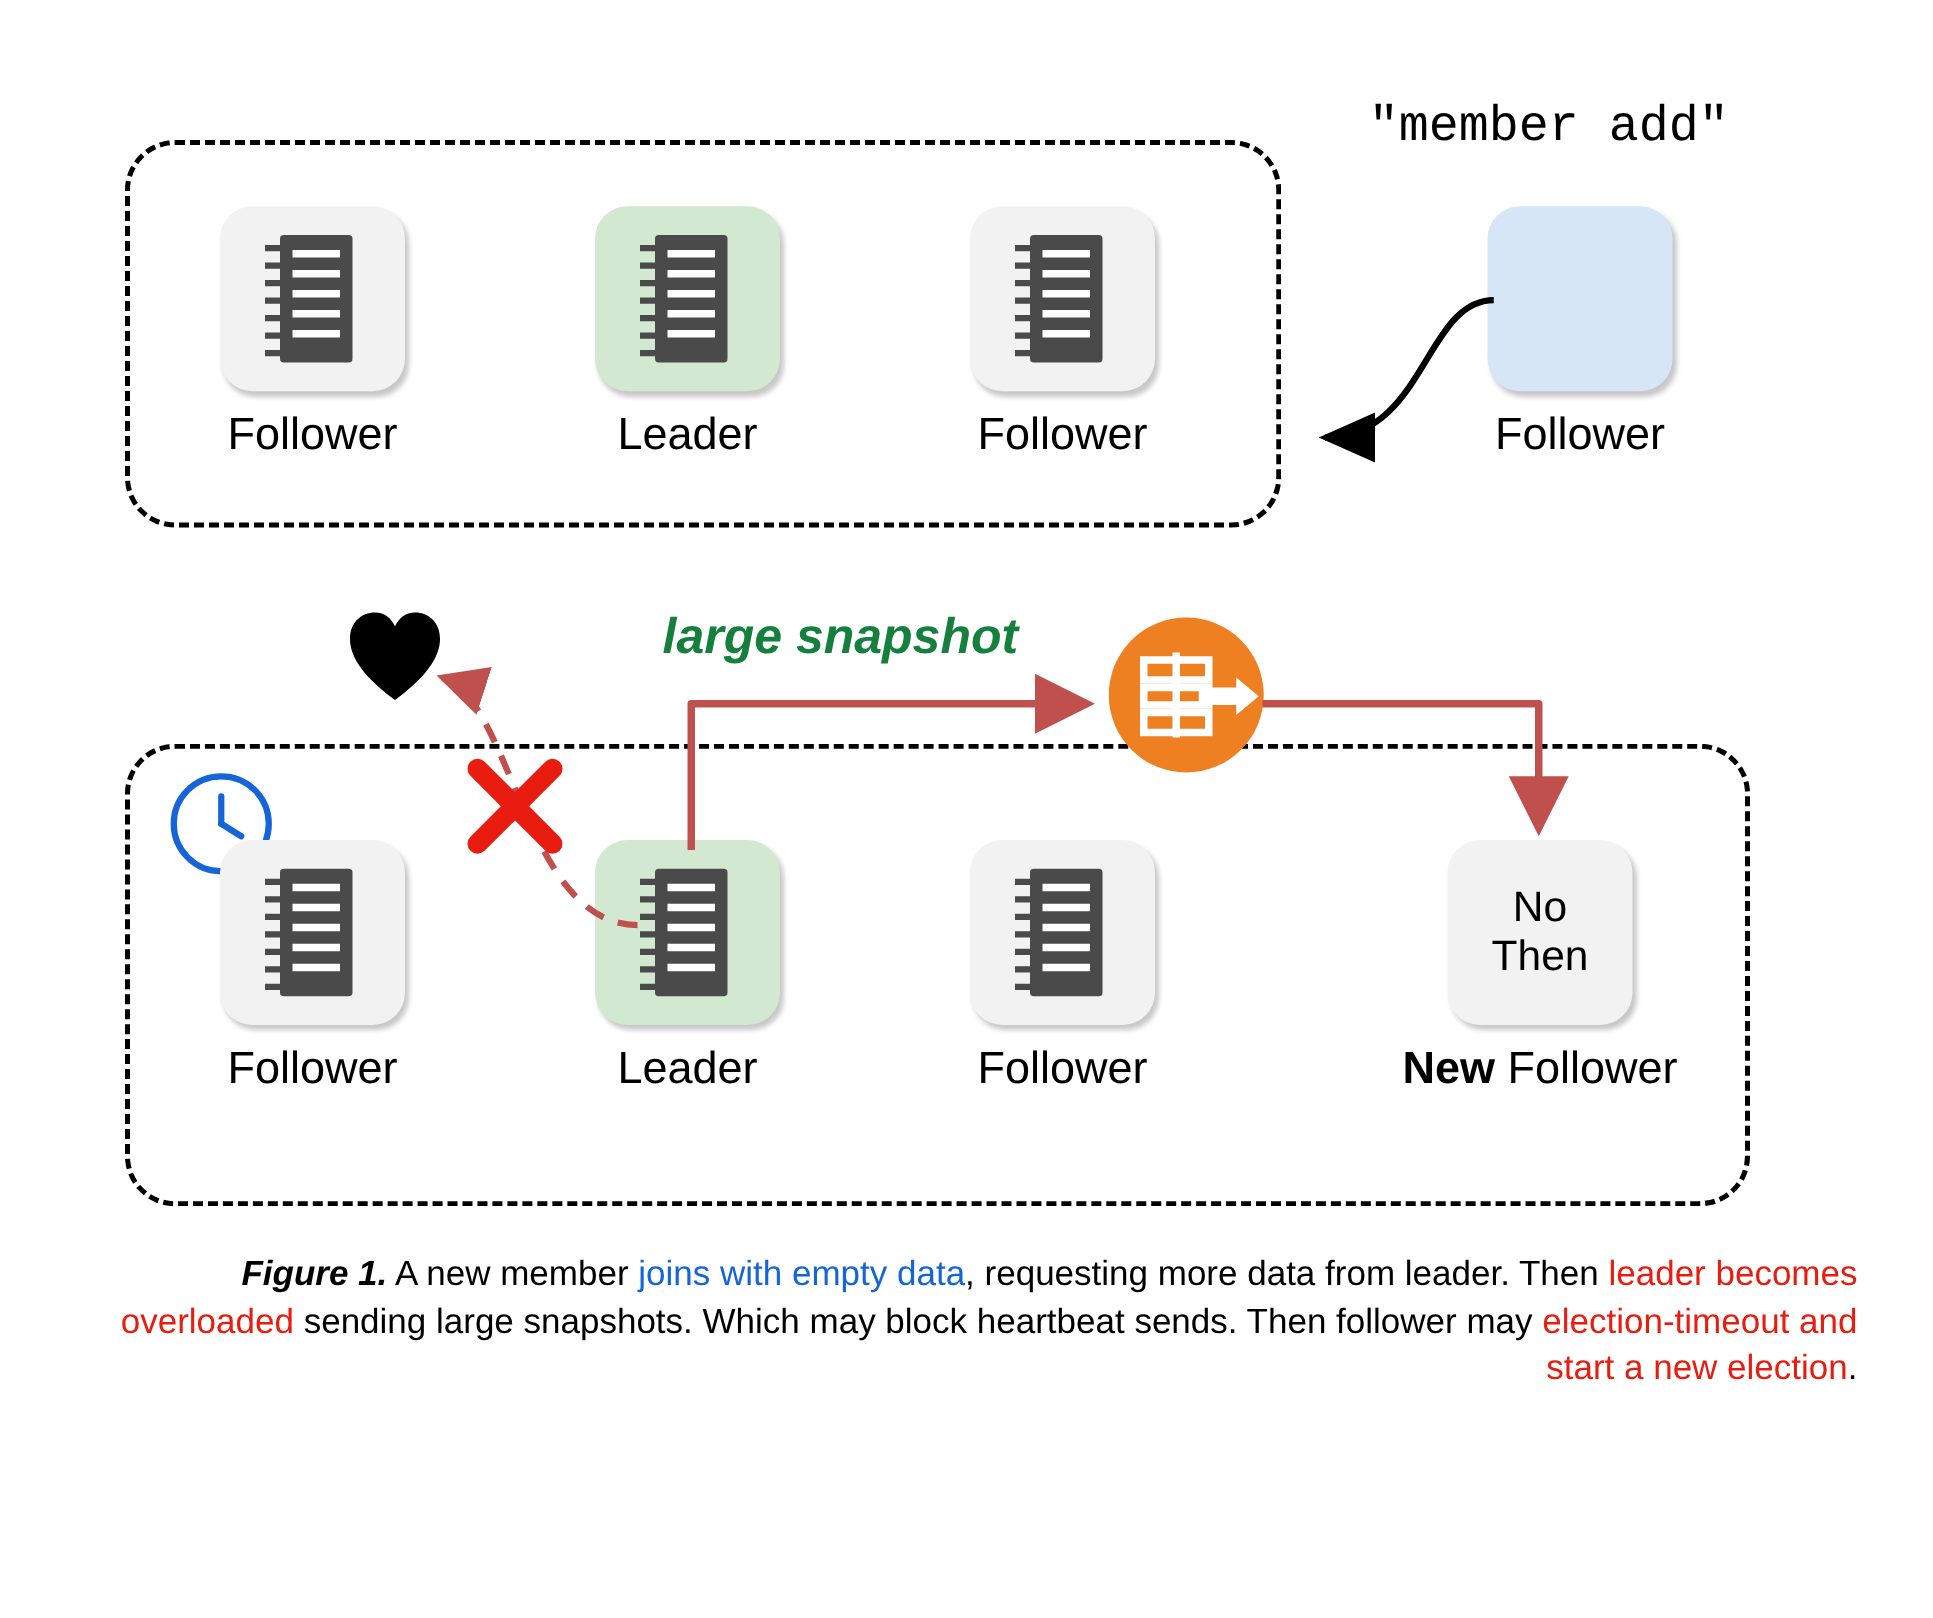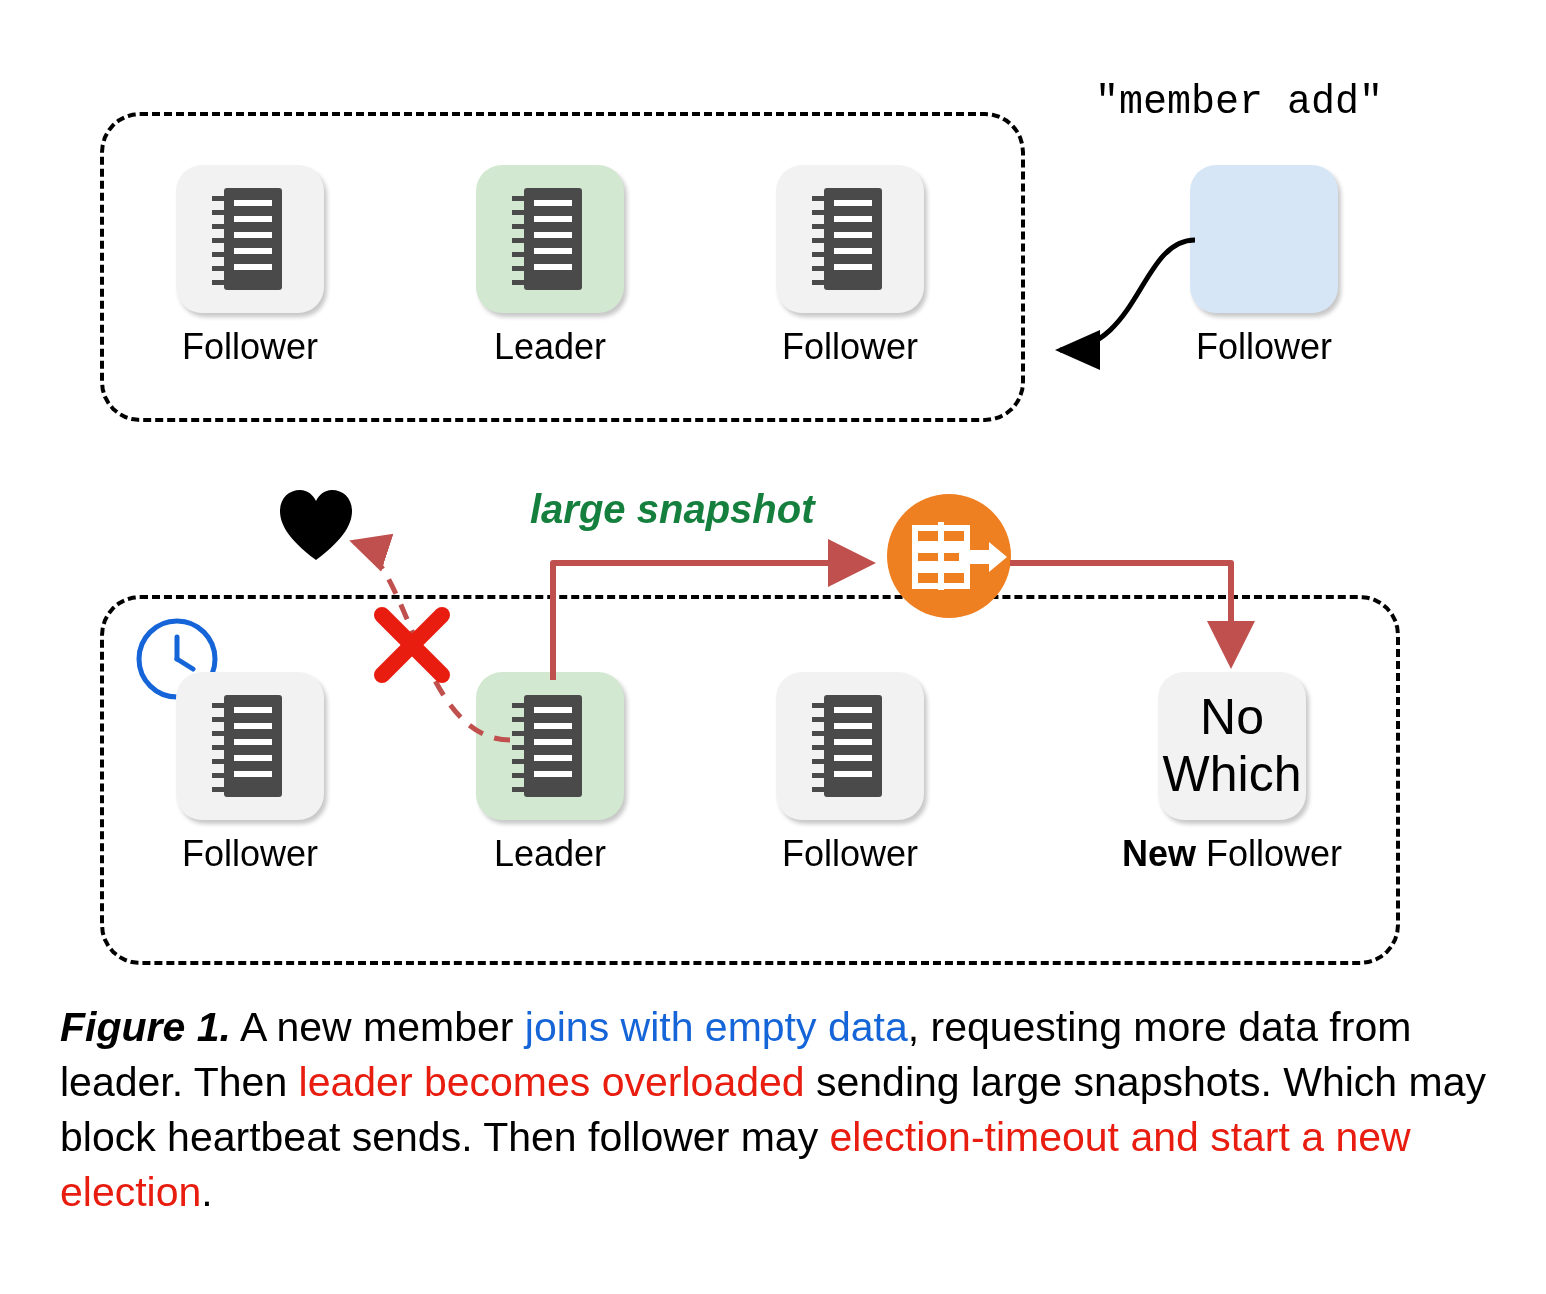--- a/index.html
+++ b/index.html
@@ -73,21 +73,21 @@
     background: #d7e6f7;
     box-shadow: 3px 4px 4px rgba(0,0,0,0.22);
     box-sizing: border-box;
   }
   .plainbox .boxface.nodata {
     background: #f2f2f2;
     display: flex;
     align-items: center;
     justify-content: center;
     flex-direction: column;
-    font-size: 50px;
+    font-size: 34px;
     line-height: 1.15;
     color: #000;
   }
   .plainbox .label {
     margin-top: 14px;
     font-size: 36px;
     line-height: 1.1;
     white-space: nowrap;
   }
 
@@ -106,22 +106,22 @@
     color: #15803d;
     white-space: nowrap;
   }
 
   
   #caption {
     position: absolute;
     left: 60px;
     top: 1000px;
     width: 1426px;
-    text-align: left;
-    font-size: 41px;
+    text-align: right;
+    font-size: 28px;
     line-height: 1.34;
     color: #000;
   }
   #caption .fignum { font-style: italic; font-weight: bold; }
   #caption .blue { color: #1565d8; }
   #caption .red  { color: #e81c0f; }
 
   svg { overflow: visible; }
 </style>
 </head>
@@ -355,21 +355,21 @@
           </g>
         </g>
       </svg>
     </div>
     <div class="label">Follower</div>
   </div>
 
   <div class="plainbox" style="left:1158px; top:672px;">
     <div class="boxface nodata">
       <span>No</span>
-      <span>Which</span>
+      <span>Then</span>
     </div>
     <div class="label" style="margin-left:-60px; width:268px;text-align:center;">
       <b>New</b><span> Follower</span>
     </div>
   </div>
 
   <div class="snapshot-label" style="left:530px; top:487px;">large snapshot</div>
 
   <svg class="abs" style="left:276px; top:486px; width:80px; height:80px;">
     <path d="M40,74 C10,52 4,36 4,25 C4,12 13,4 24,4 C32,4 37,9 40,15 C43,9 48,4 56,4 C67,4 76,12 76,25 C76,36 70,52 40,74 Z" fill="#000000"></path>

